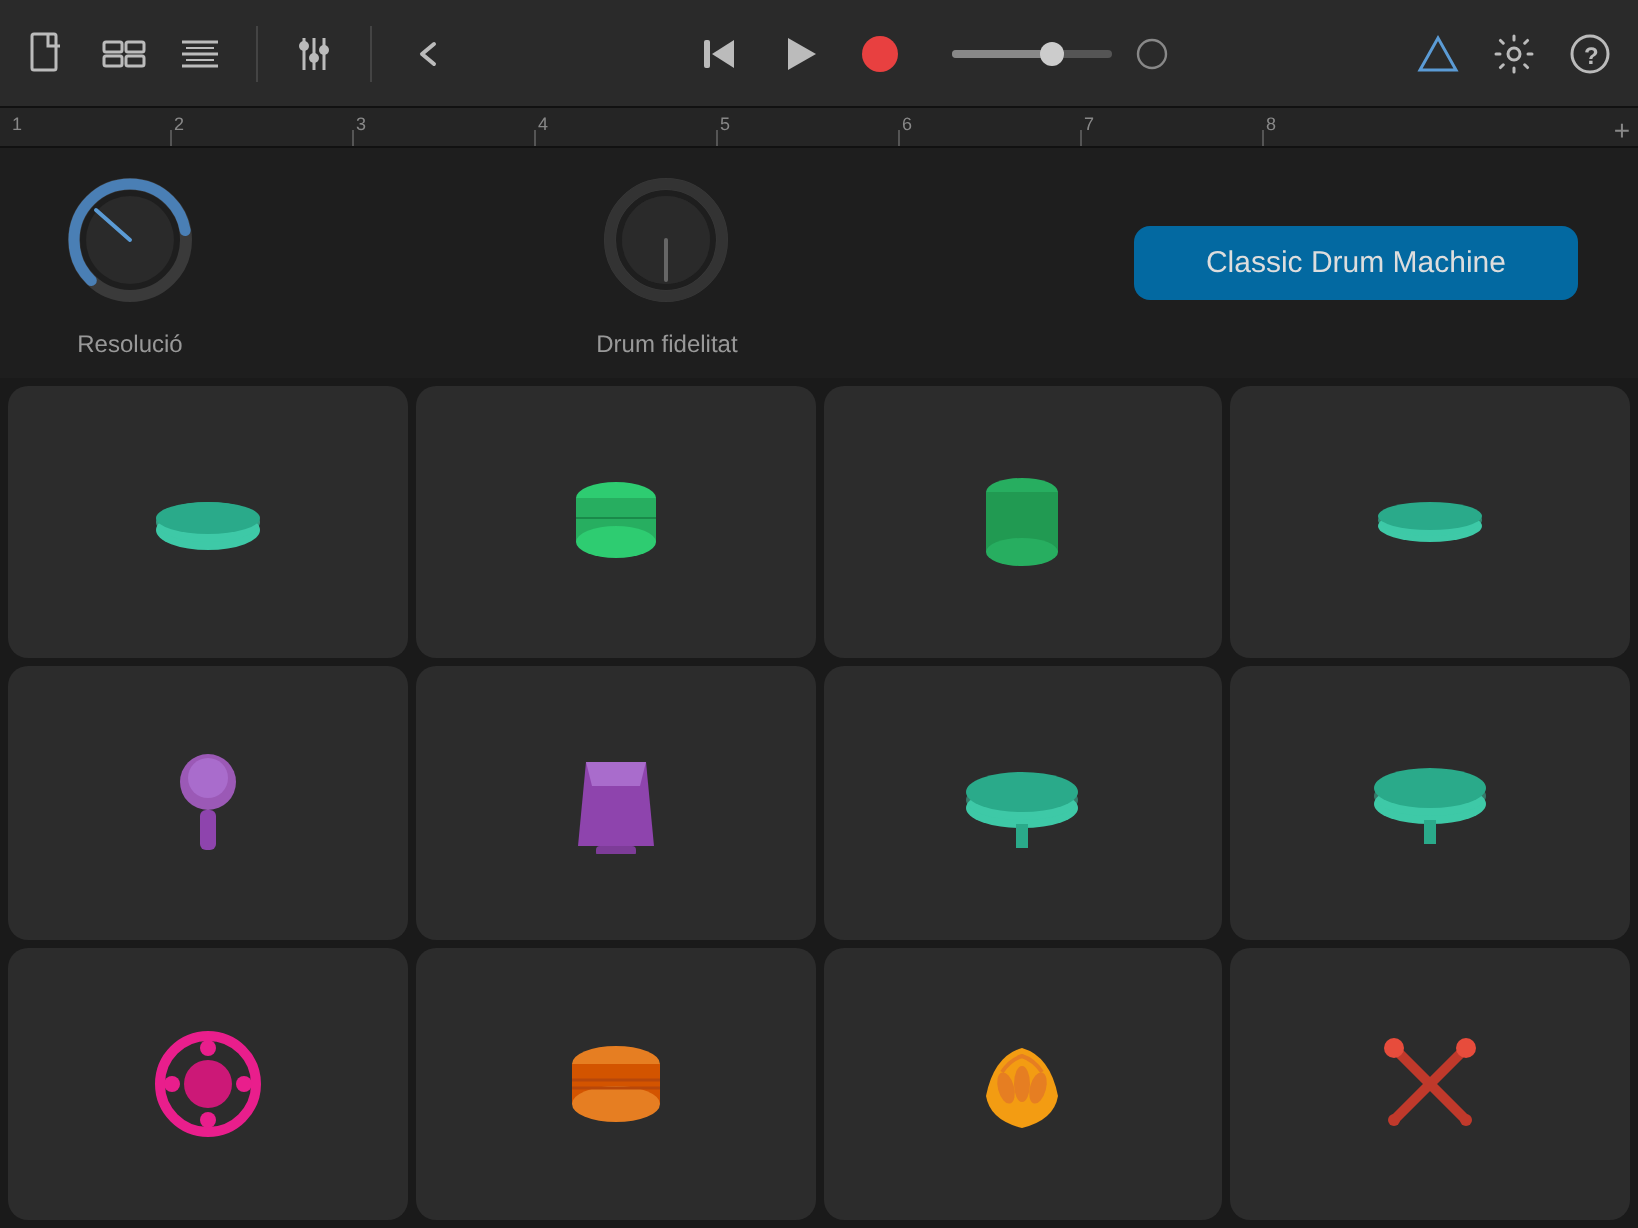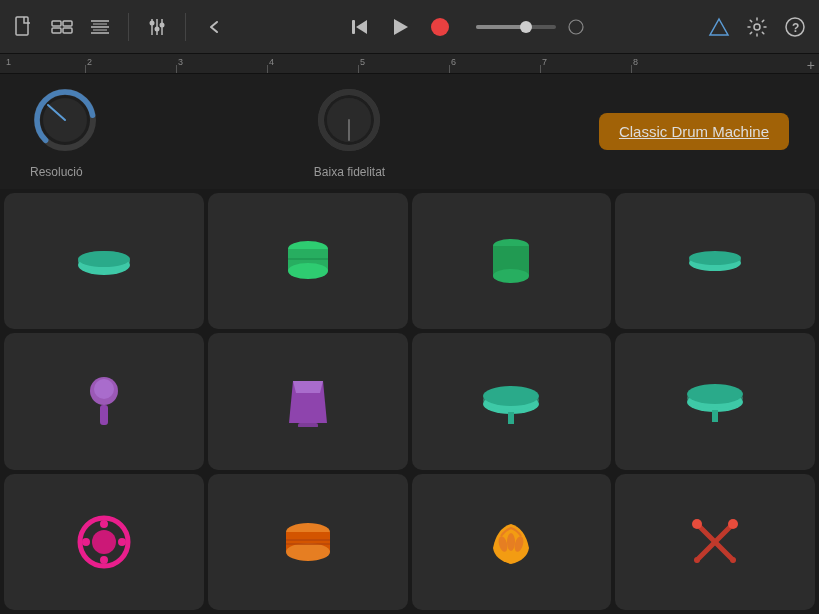--- a/index.html
+++ b/index.html
@@ -146,40 +146,39 @@
       display: flex;
       align-items: center;
       justify-content: space-between;
       padding: 0 30px;
       height: 115px;
       background: #1e1e1e;
     }
     .knob-group {
       display: flex;
       flex-direction: column;
-      align-items: flex-start;
+      align-items: center;
       gap: 6px;
     }
     .knob-label {
       font-size: 12px;
       color: #999;
       margin-top: 4px;
     }
     .knob-svg {
       width: 70px;
       height: 70px;
     }
     .instrument-name {
-      background: #a16207;
+      background: #0369a1;
       border-radius: 8px;
-      padding: 10px 20px;
+      padding: 10px 36px;
       font-size: 15px;
       color: #ddd;
       font-weight: 500;
-      text-decoration: underline;
     }
 
     
     .knob-track {
       fill: none;
       stroke: #3a3a3a;
       stroke-width: 6;
     }
     .knob-center-dark {
       fill: #2a2a2a;
@@ -356,21 +355,21 @@
   <div class="knob-group">
     <svg class="knob-svg" viewBox="0 0 70 70">
       <circle cx="35" cy="35" r="28" class="knob-track"></circle>
       <circle cx="35" cy="35" r="22" fill="#2a2a2a"></circle>
 
       <circle cx="35" cy="35" r="28" fill="none" stroke="#333" stroke-width="5.5"></circle>
       <circle cx="35" cy="35" r="22" fill="#2a2a2a"></circle>
 
       <line x1="35" y1="35" x2="35" y2="55" stroke="#666" stroke-width="2" stroke-linecap="round"></line>
     </svg>
-    <span class="knob-label">Baixa fidelitat</span>
+    <span class="knob-label">Drum fidelitat</span>
   </div>
 
   <div class="instrument-name">
     <span>Classic Drum Machine</span>
   </div>
 
 
 </div>
 
 <div class="pad-grid">

